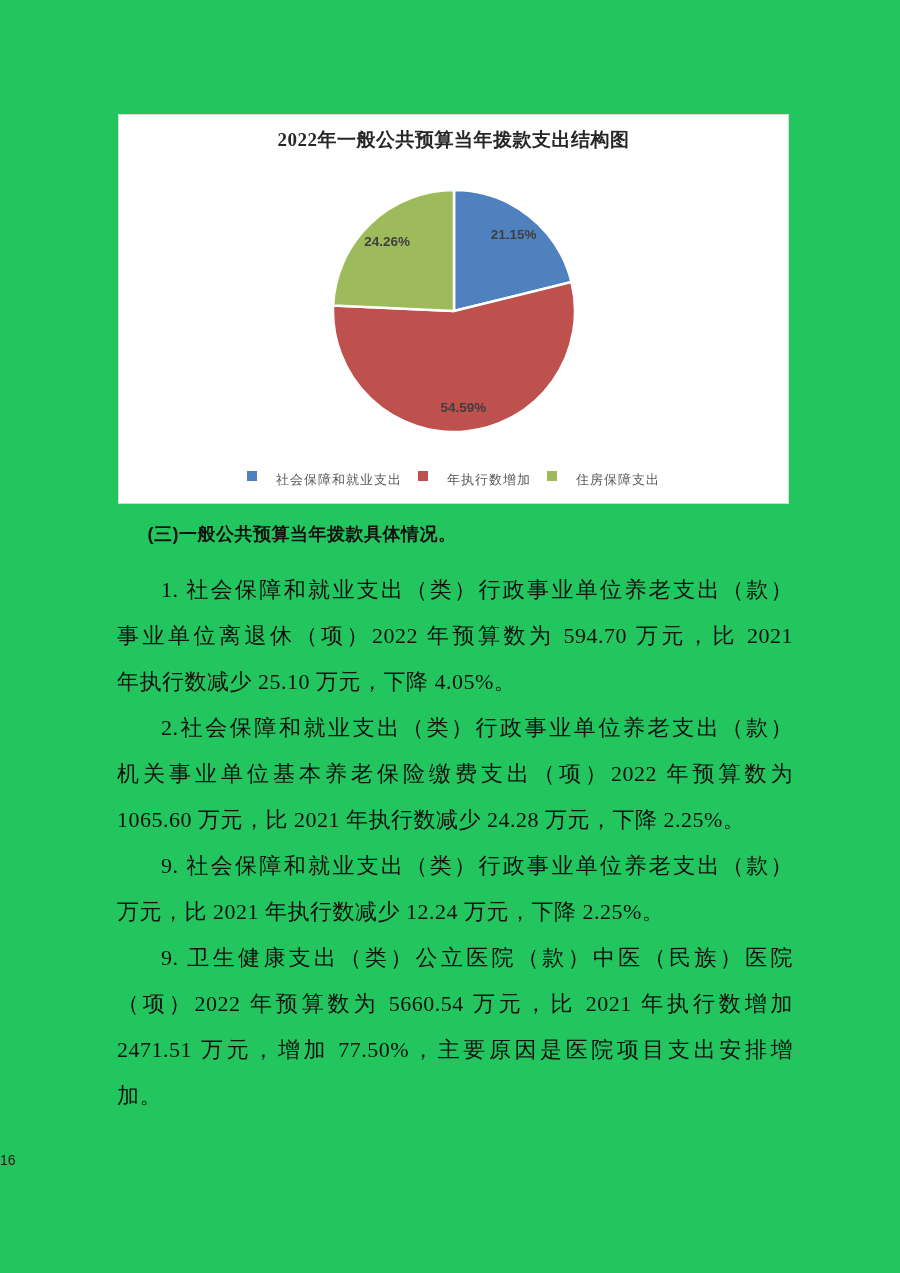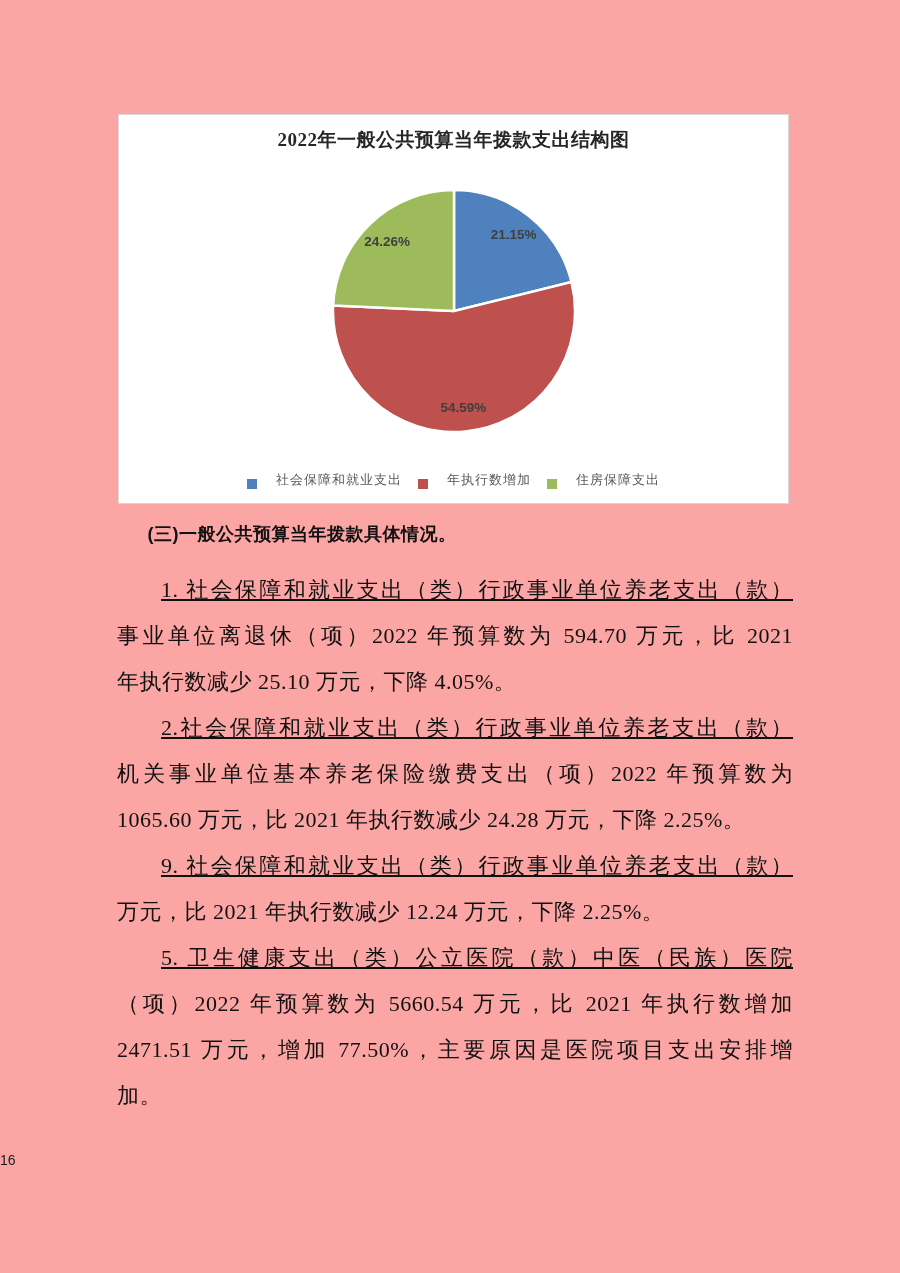--- a/index.html
+++ b/index.html
@@ -3,21 +3,21 @@
 <meta charset="utf-8">
 <style>
   html, body { margin: 0; padding: 0; }
   body {
     width: 900px; height: 1273px;
     background: #ffffff;
     font-family: "Liberation Serif", "DejaVu Serif", serif;
     position: relative;
     overflow: hidden;
   }
-  .page { position: absolute; inset: 0; background: #fca5a5; }
+  .page { position: absolute; inset: 0; background: #22c55e; }
 
   
   .chart-frame {
     position: absolute;
     left: 118px; top: 114px;
     width: 671px; height: 390px;
     border: 1.5px solid #d9d9d9;
     box-sizing: border-box;
     background: #fff;
   }
@@ -39,21 +39,21 @@
     fill: #3f3f3f;
   }
   .legend {
     position: absolute;
     left: 0; bottom: 14px; width: 100%;
     display: flex;
     justify-content: center;
     align-items: center;
     column-gap: 16px;
   }
-  .legend-item { display: flex; align-items: flex-end; column-gap: 19px; }
+  .legend-item { display: flex; align-items: flex-start; column-gap: 19px; }
   .swatch { width: 10px; height: 10px; display: inline-block; }
   .legend-label {
     font-family: "Liberation Serif", "DejaVu Serif", serif;
     font-size: 13px;
     color: #595959;
     letter-spacing: 1px;
   }
 
   
   .body-text {
@@ -71,21 +71,21 @@
     margin-bottom: 10px;
     letter-spacing: 0.5px;
   }
   .line {
     font-family: "Liberation Serif", "DejaVu Serif", serif;
     font-size: 22px;
     line-height: 46px;
     white-space: nowrap;
     letter-spacing: 0.5px;
   }
-  .line.first { text-indent: 2em; text-decoration: underline; }
+  .line.first { text-indent: 2em; }
   .line.full {
     white-space: normal;
     text-align: justify;
     text-align-last: justify;
   }
   .page-number {
     position: absolute;
     top: 1152px; left: 0; width: 100%;
     text-align: left;
     font-family: "Liberation Sans", "DejaVu Sans", sans-serif;
@@ -134,21 +134,21 @@
     <div class="heading">(三)一般公共预算当年拨款具体情况。</div>
     <div id="paragraphs">
         <div class="line first full">1. 社会保障和就业支出（类）行政事业单位养老支出（款）</div>
         <div class="line full">事业单位离退休（项）2022 年预算数为 594.70 万元，比 2021</div>
         <div class="line">年执行数减少 25.10 万元，下降 4.05%。</div>
         <div class="line first full">2.社会保障和就业支出（类）行政事业单位养老支出（款）</div>
         <div class="line full">机关事业单位基本养老保险缴费支出（项）2022 年预算数为</div>
         <div class="line">1065.60 万元，比 2021 年执行数减少 24.28 万元，下降 2.25%。</div>
         <div class="line first full">9. 社会保障和就业支出（类）行政事业单位养老支出（款）</div>
         <div class="line">万元，比 2021 年执行数减少 12.24 万元，下降 2.25%。</div>
-        <div class="line first full">5. 卫生健康支出（类）公立医院（款）中医（民族）医院</div>
+        <div class="line first full">9. 卫生健康支出（类）公立医院（款）中医（民族）医院</div>
         <div class="line full">（项）2022 年预算数为 5660.54 万元，比 2021 年执行数增加</div>
         <div class="line full">2471.51 万元，增加 77.50%，主要原因是医院项目支出安排增</div>
         <div class="line">加。</div>
       </div>
   </div>
 
   <div class="page-number">16</div>
 
 </div>
 

